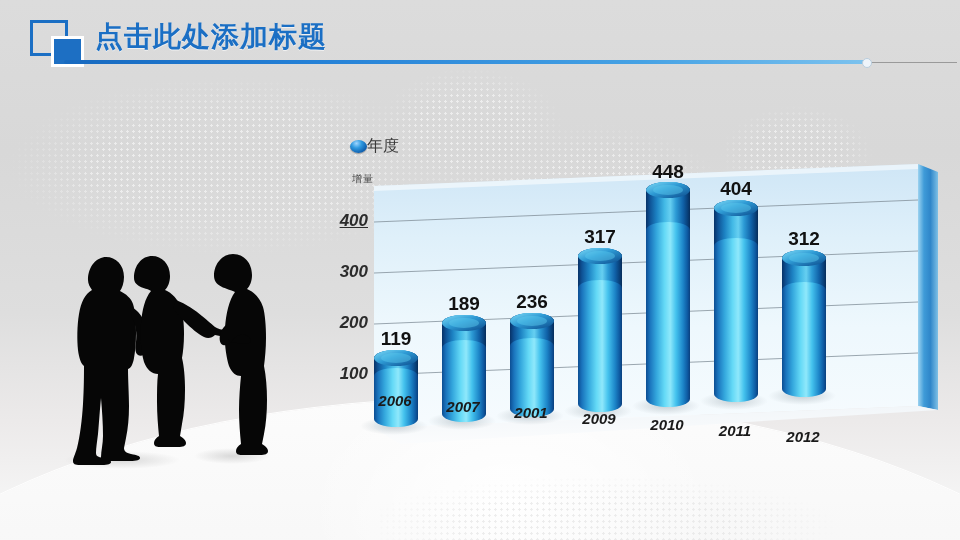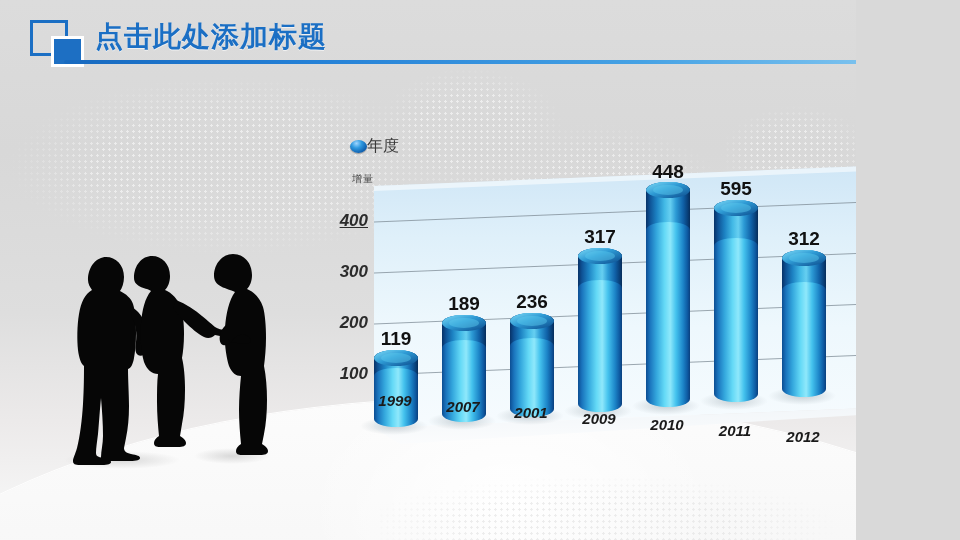--- a/index.html
+++ b/index.html
@@ -2,21 +2,21 @@
 <html><head>
 <meta charset="utf-8">
 <style>
   html,body{margin:0;padding:0;}
   body{
     width:960px;height:540px;overflow:hidden;
     font-family:"Liberation Sans","DejaVu Sans",sans-serif;
     background:#d9d9d9;
   }
   #slide{
-    position:relative;width:856px;height:540px;overflow:hidden;
+    position:relative;width:960px;height:540px;overflow:hidden;
     background:
       radial-gradient(ellipse 620px 300px at 52% 118%, #ffffff 0%, #fbfbfb 32%, rgba(250,250,250,0) 62%),
       linear-gradient(180deg,#dcdcdc 0%,#d8d8d8 28%,#dedede 58%,#eceaea 78%,#f4f4f4 92%,#fafafa 100%);
   }
   
   .dotmap{
     position:absolute;left:0;top:64px;width:960px;height:300px;
     opacity:.55;pointer-events:none;
     -webkit-mask-image:radial-gradient(ellipse 300px 120px at 24% 34%,#000 0%,#000 42%,transparent 74%),
                 radial-gradient(ellipse 120px 80px at 49% 22%,#000 0%,#000 44%,transparent 78%),
@@ -335,24 +335,24 @@
     <div class="ytick" style="left:-8px;top:83px;text-decoration:underline;">400</div>
     <div class="ytick" style="left:-8px;top:134px;">300</div>
     <div class="ytick" style="left:-8px;top:185px;">200</div>
     <div class="ytick" style="left:-8px;top:236px;">100</div>
 
     <div class="bar-label" style="left:38px;top:200px;">119</div>
     <div class="bar-label" style="left:106px;top:165px;">189</div>
     <div class="bar-label" style="left:174px;top:163px;">236</div>
     <div class="bar-label" style="left:242px;top:98px;">317</div>
     <div class="bar-label" style="left:310px;top:33px;">448</div>
-    <div class="bar-label" style="left:378px;top:50px;">595</div>
+    <div class="bar-label" style="left:378px;top:50px;">404</div>
     <div class="bar-label" style="left:446px;top:100px;">312</div>
 
-    <div class="xtick" style="left:36px;top:264px;">1999</div>
+    <div class="xtick" style="left:36px;top:264px;">2006</div>
     <div class="xtick" style="left:104px;top:270px;">2007</div>
     <div class="xtick" style="left:172px;top:276px;">2001</div>
     <div class="xtick" style="left:240px;top:282px;">2009</div>
     <div class="xtick" style="left:308px;top:288px;">2010</div>
     <div class="xtick" style="left:376px;top:294px;">2011</div>
     <div class="xtick" style="left:444px;top:300px;">2012</div>
 
   </div>
 </div>
 

